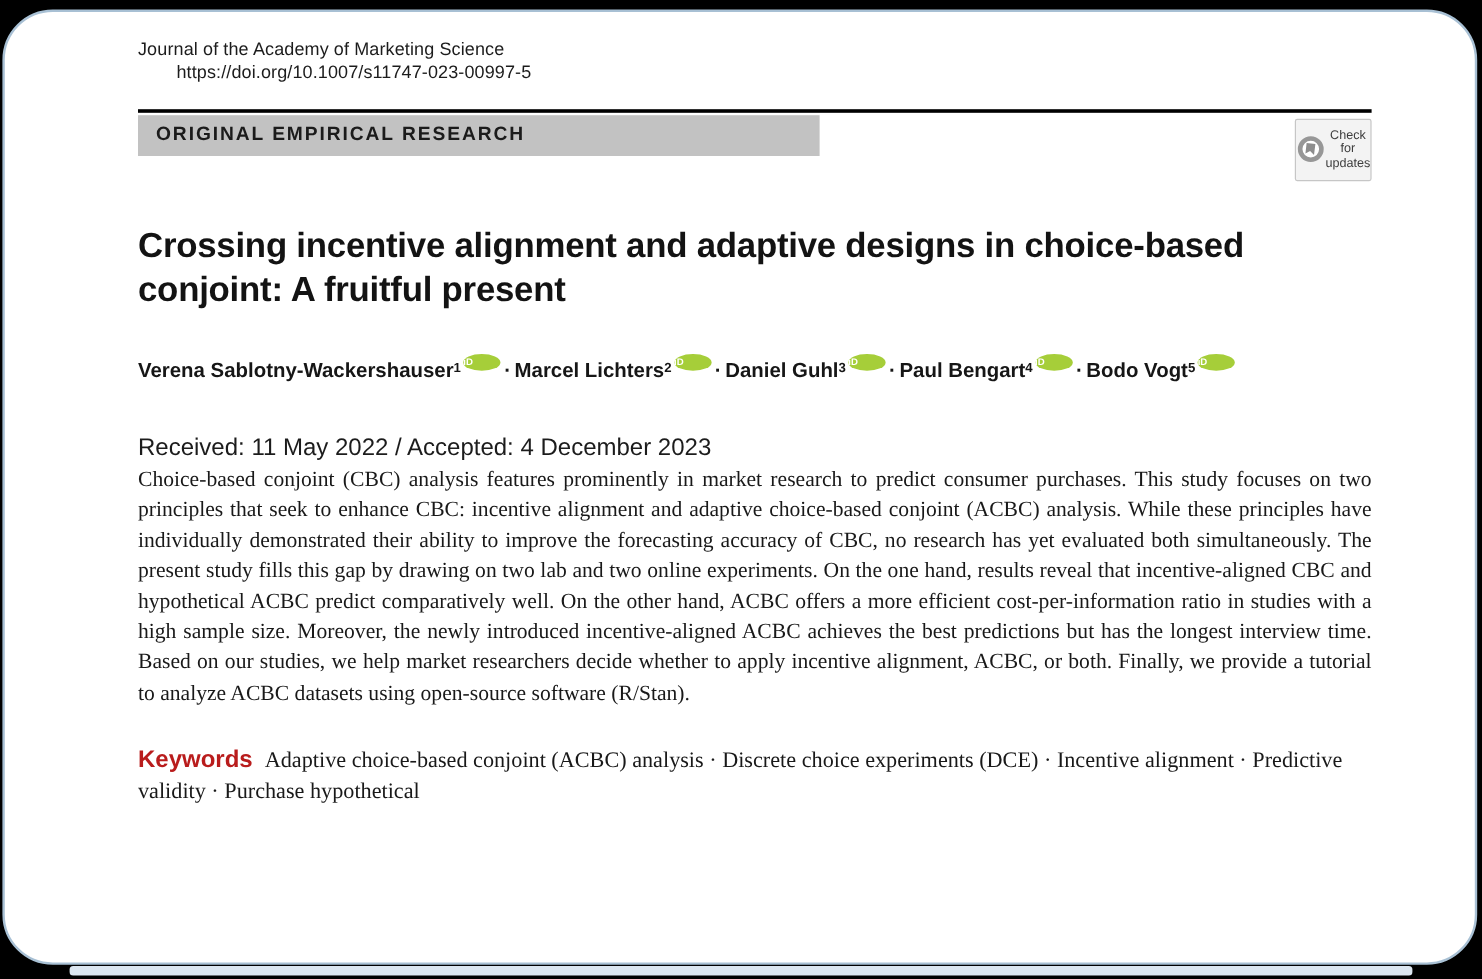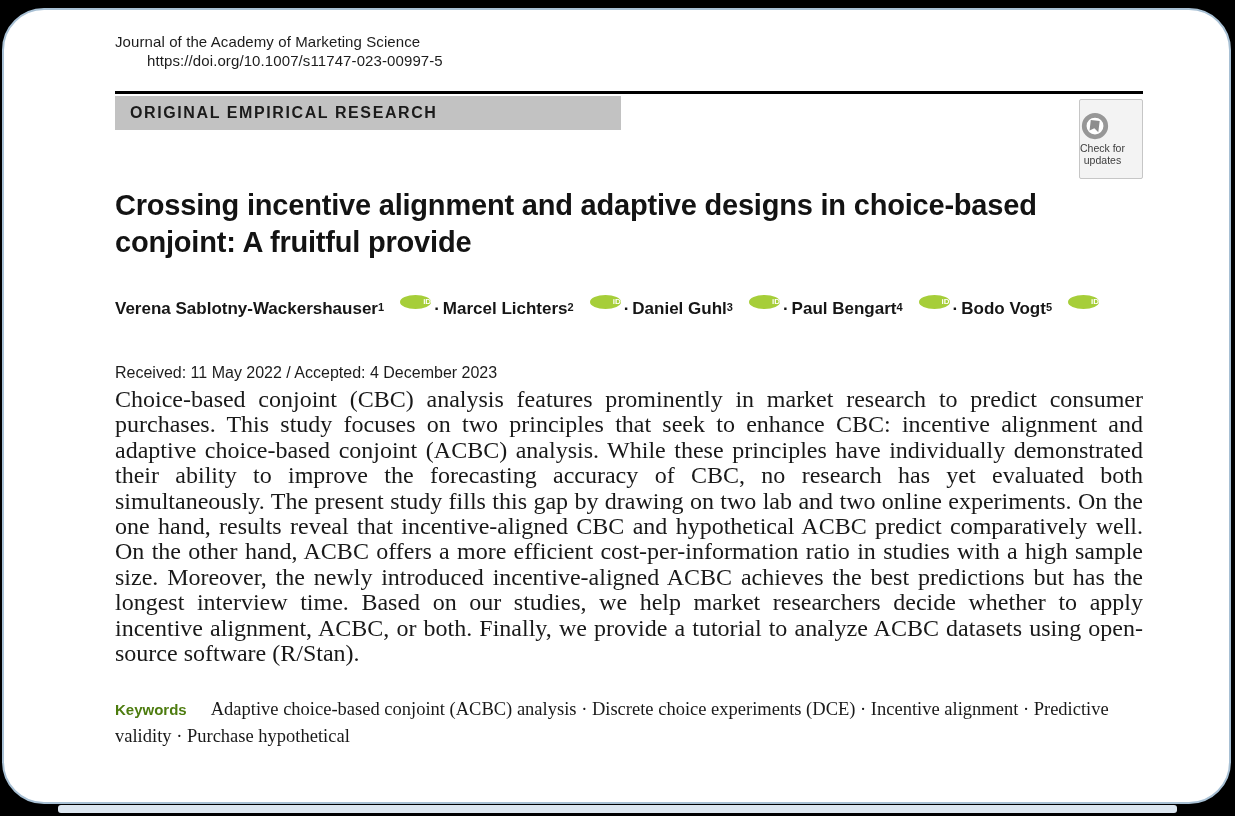--- a/index.html
+++ b/index.html
@@ -25,69 +25,69 @@
     overflow:hidden;z-index:1;
   }
   .content{position:relative;height:100%;padding:22px 86px 0 111px;}
 
   .journal-meta{font-size:15px;line-height:19px;color:#1c1c1c;letter-spacing:.1px;}
   .journal-meta .doi{display:block;margin-left:32px;}
 
   .rule{margin-top:21px;height:3px;background:#000;}
 
   .banner{
-    margin-top:2px;height:34px;line-height:34px;width:506px;
+    margin-top:2px;height:34px;line-height:34px;width:568px;
     background:var(--banner-bg);color:#1b1b1b;
     font-size:16px;font-weight:bold;letter-spacing:1.6px;
     padding-left:15px;
   }
 
   .check-badge{
-    position:absolute;top:89px;right:86px;width:64px;height:80px;
+    position:absolute;top:89px;right:86px;width:64px;height:52px;
     background:var(--badge-bg);border:1px solid var(--badge-border);border-radius:2px;
-    display:flex;flex-direction:column;align-items:flex-start;justify-content:center;
+    display:flex;align-items:center;justify-content:center;
     cursor:pointer;
   }
   .check-badge svg{display:block;margin-bottom:1px;}
   .check-badge .badge-text{font-size:10.5px;line-height:11.5px;color:#3d3d3d;text-align:center;}
 
   .title{
     margin-top:57px;max-width:1010px;
     font-size:29px;line-height:37px;font-weight:bold;color:#131313;
     letter-spacing:-.2px;
   }
 
   .authors{margin-top:36px;font-size:17px;font-weight:bold;color:#161616;line-height:24px;}
   .authors sup{font-size:11px;vertical-align:top;position:relative;top:-2px;}
   .authors .sep{font-weight:bold;padding:0 3px;}
   .orcid{
     display:inline-block;width:31px;height:14px;border-radius:50%;
     background:var(--orcid-green);color:#fff;
-    font-size:8px;font-weight:bold;line-height:14px;text-align:right;
-    vertical-align:top;position:relative;top:-2px;margin-left:16px;
+    font-size:8px;font-weight:bold;line-height:14px;text-align:left;
+    vertical-align:top;position:relative;top:-2px;margin-left:2px;
     cursor:pointer;letter-spacing:0;
   }
 
-  .dates{margin-top:42px;font-size:16px;line-height:20px;color:#1c1c1c;}
+  .dates{margin-top:42px;font-size:20px;line-height:20px;color:#1c1c1c;}
   .dates .copyright{display:block;}
 
   .abstract-heading{margin-top:44px;font-size:18px;font-weight:bold;color:#141414;}
   .abstract-text{
     margin-top:4px;
-    font-family:"Liberation Serif",serif;font-size:24px;line-height:25.4px;
+    font-family:"Liberation Serif",serif;font-size:18px;line-height:25.4px;
     color:#191919;text-align:justify;
   }
 
   .keywords{
     margin-top:30px;
     font-family:"Liberation Serif",serif;font-size:18.5px;line-height:26px;color:#191919;
   }
   .keywords .kw-head{
-    font-family:"Liberation Sans",sans-serif;font-size:15px;font-weight:bold;color:#4d7c0f;
-    margin-right:24px;
+    font-family:"Liberation Sans",sans-serif;font-size:20px;font-weight:bold;color:#b91c1c;
+    margin-right:10px;
   }
 </style>
 </head>
 <body>
 
 <div class="next-page-strip"></div>
 
 <div class="page">
   <div class="content">
 
@@ -104,21 +104,21 @@
       <svg width="30" height="30" viewBox="0 0 32 32">
         <circle cx="16" cy="15" r="11.5" fill="#ffffff" stroke="#979797" stroke-width="5"></circle>
         <path d="M11.5 8.5 L21 9.5 L19.5 21.5 L15.3 17.2 L10.2 19.8 Z" fill="#8d8d8d"></path>
       </svg>
       <div class="badge-text">
         <span>Check for</span><br>
         <span>updates</span>
       </div>
     </div>
 
-    <h1 class="title">Crossing incentive alignment and adaptive designs in choice-based conjoint: A fruitful provide</h1>
+    <h1 class="title">Crossing incentive alignment and adaptive designs in choice-based conjoint: A fruitful present</h1>
 
     <div class="authors"><span>Verena Sablotny-Wackershauser</span><sup>1</sup><span class="orcid">iD</span><span class="sep">·</span><span>Marcel Lichters</span><sup>2</sup><span class="orcid">iD</span><span class="sep">·</span><span>Daniel Guhl</span><sup>3</sup><span class="orcid">iD</span><span class="sep">·</span><span>Paul Bengart</span><sup>4</sup><span class="orcid">iD</span><span class="sep">·</span><span>Bodo Vogt</span><sup>5</sup><span class="orcid">iD</span></div>
 
     <div class="dates">
       <span>Received: 11 May 2022 / Accepted: 4 December 2023</span>
     </div>
 
     <p class="abstract-text">Choice-based conjoint (CBC) analysis features prominently in market research to predict consumer purchases. This study focuses on two principles that seek to enhance CBC: incentive alignment and adaptive choice-based conjoint (ACBC) analysis. While these principles have individually demonstrated their ability to improve the forecasting accuracy of CBC, no research has yet evaluated both simultaneously. The present study fills this gap by drawing on two lab and two online experiments. On the one hand, results reveal that incentive-aligned CBC and hypothetical ACBC predict comparatively well. On the other hand, ACBC offers a more efficient cost-per-information ratio in studies with a high sample size. Moreover, the newly introduced incentive-aligned ACBC achieves the best predictions but has the longest interview time. Based on our studies, we help market researchers decide whether to apply incentive alignment, ACBC, or both. Finally, we provide a tutorial to analyze ACBC datasets using open-source software (R/Stan).</p>
 
     <div class="keywords">

